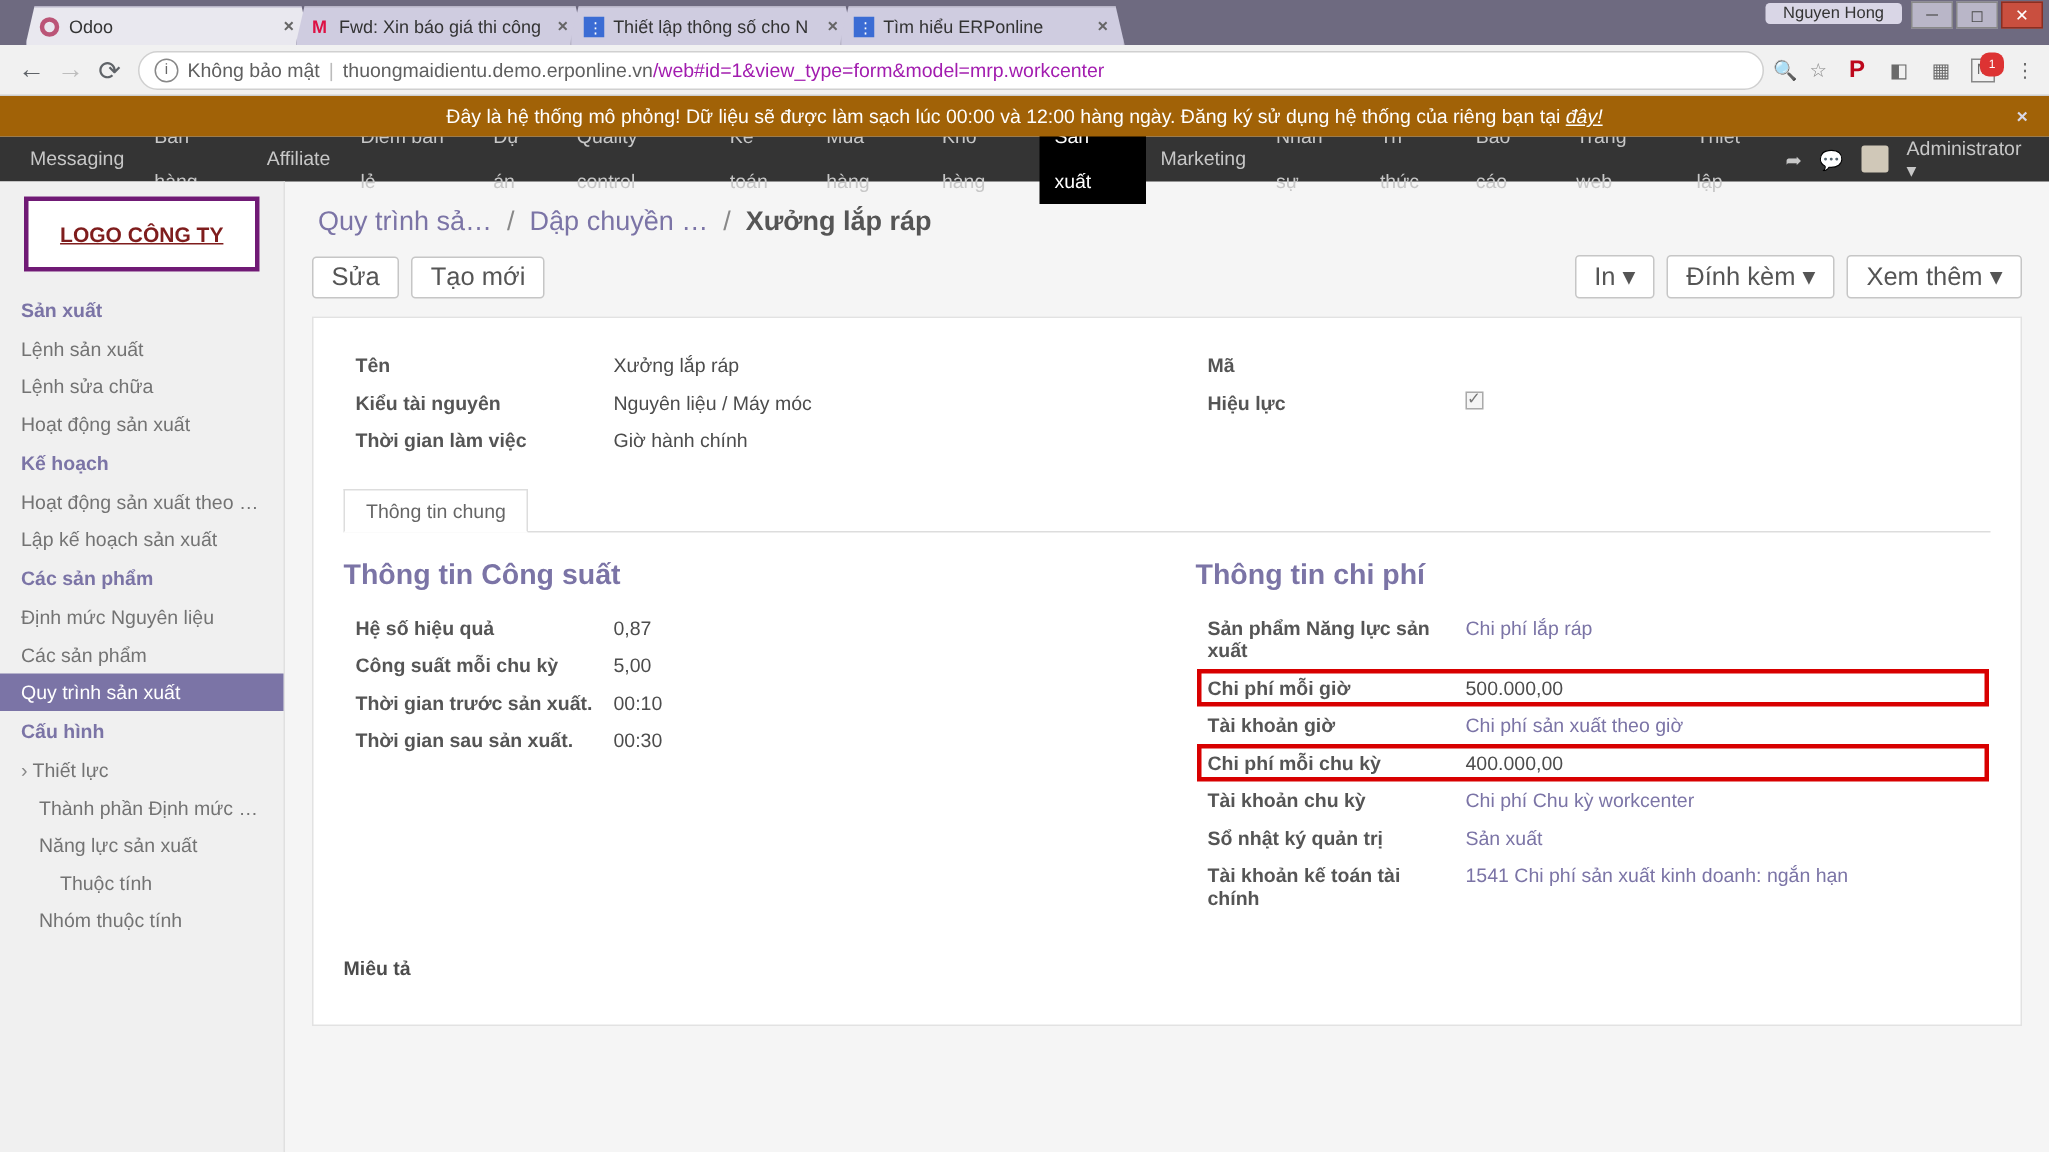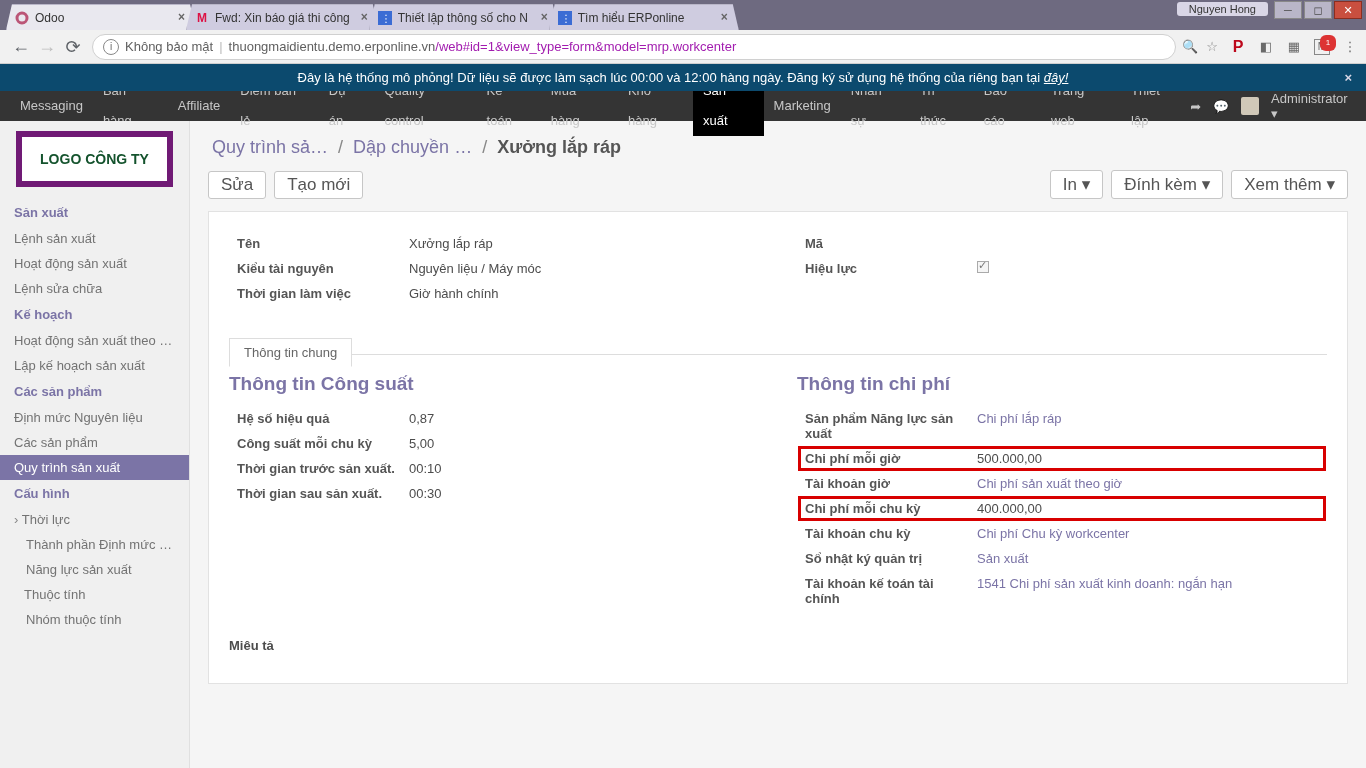--- a/index.html
+++ b/index.html
@@ -1,68 +1,68 @@
 <!DOCTYPE html>
 <html><head>
 <meta charset="utf-8">
 <style>
   *{box-sizing:border-box;margin:0;padding:0;font-family:Arial,Helvetica,sans-serif;}
   body{background:#f5f5f5;font-size:13px;color:#4c4c4c;}
   
   .chrome-top{background:#6e6a80;height:30px;display:flex;align-items:flex-end;}
-  .tabs{display:flex;align-items:flex-end;height:30px;padding-left:6px;gap:0;}
+  .tabs{display:flex;align-items:flex-end;height:30px;padding-left:17px;gap:0;}
   .tab{background:#e9e8ef;border:1px solid #b9b6c8;border-bottom:none;height:26px;display:flex;align-items:center;padding:0 28px 0 8px;margin-right:-10px;border-top-left-radius:6px;border-top-right-radius:6px;min-width:190px;max-width:200px;position:relative;font-size:12px;color:#333;clip-path:polygon(6px 0,calc(100% - 6px) 0,100% 100%,0 100%);}
   .tab.inactive{background:#cfcce0;}
   .tab .close{position:absolute;right:10px;top:5px;color:#666;font-weight:bold;}
   .tab .fav{width:14px;height:14px;margin-right:6px;display:inline-flex;align-items:center;justify-content:center;}
   .user-badge{margin-left:auto;background:#d9d6e6;color:#333;font-size:11px;padding:1px 12px;border-radius:3px;margin-right:6px;align-self:flex-start;margin-top:2px;}
   .win-btns{display:flex;gap:2px;align-self:flex-start;margin-top:1px;margin-right:4px;}
   .win-btn{width:28px;height:18px;background:#b9b6c8;border:1px solid #888;display:flex;align-items:center;justify-content:center;font-size:11px;}
   .win-btn.close{background:#c94f3f;color:#fff;border-color:#8a2e21;}
   .addr-bar{background:#f1f1f1;height:34px;display:flex;align-items:center;padding:0 8px;border-bottom:1px solid #cfcfcf;}
   .nav-arrow{width:26px;height:26px;display:flex;align-items:center;justify-content:center;color:#5f6368;font-size:18px;}
   .nav-arrow.disabled{color:#bdbdbd;}
   .omnibox{flex:1;display:flex;align-items:center;border:1px solid #d0d0d0;border-radius:14px;height:26px;padding:0 10px;margin:0 6px;background:#fff;color:#5f5f5f;font-size:13px;}
   .omnibox .info{width:16px;height:16px;border:1px solid #888;border-radius:50%;display:flex;align-items:center;justify-content:center;font-size:10px;margin-right:6px;color:#666;}
   .omnibox .path{color:#a21caf;}
   .ext-icons{display:flex;gap:12px;color:#6a6a6a;align-items:center;}
   .ext-icons span{width:16px;height:16px;display:flex;align-items:center;justify-content:center;}
   
-  .banner{background:#0c4a6e;color:#fff;text-align:center;font-size:13px;padding:6px 30px;position:relative;}
+  .banner{background:#a16207;color:#fff;text-align:center;font-size:13px;padding:6px 30px;position:relative;}
   .banner .close{position:absolute;right:14px;top:6px;color:#d9d7e6;font-weight:bold;cursor:pointer;}
   .banner a{color:#fff;text-decoration:underline;font-style:italic;}
   
   .topnav{background:#343434;color:#c7c7c7;height:30px;display:flex;align-items:center;padding:0 10px;font-size:13px;}
   .topnav .item{padding:0 10px;line-height:30px;cursor:pointer;color:#c7c7c7;}
   .topnav .item.active{background:#000;color:#fff;}
   .topnav .right{margin-left:auto;display:flex;align-items:center;gap:12px;}
   .topnav .avatar{width:18px;height:18px;background:#d0c8b8;border-radius:2px;display:inline-block;}
   
   .shell{display:flex;min-height:calc(100vh - 94px);}
   .sidebar{width:190px;background:#f0f0f0;border-right:1px solid #e0e0e0;padding-top:10px;}
-  .logo{background:#fff;margin:0 16px 12px;padding:14px 8px;text-align:center;font-weight:bold;color:#14532d;font-size:14px;border:6px solid #701a75;}
+  .logo{background:#fff;margin:0 16px 12px;padding:14px 8px;text-align:center;font-weight:bold;color:#7f1d1d;font-size:14px;border:3px solid #701a75;text-decoration:underline;}
   .side-h{color:#7b74a6;font-weight:bold;padding:6px 14px;font-size:13px;}
   .side-a{display:block;padding:5px 14px;color:#737373;font-size:13px;cursor:pointer;white-space:nowrap;overflow:hidden;text-overflow:ellipsis;}
   .side-a.sel{background:#7b74a6;color:#fff;}
   .side-a.sub::before{content:"› ";color:#888;}
   .content{flex:1;padding:0 18px 30px;}
   .breadcrumb{display:flex;align-items:flex-start;gap:10px;color:#7b74a6;font-size:18px;padding:16px 4px 8px;}
   .breadcrumb .sep{color:#888;}
   .breadcrumb .cur{color:#555;font-weight:600;}
   .actions{display:flex;gap:8px;align-items:center;padding:4px 0 12px;}
   .btn{background:#fff;border:1px solid #c6c6c6;padding:3px 12px;border-radius:3px;font-size:17px;color:#555;cursor:pointer;}
   .actions .spacer{flex:1;}
   .sheet{background:#fff;border:1px solid #e2e2e2;padding:18px 20px 30px;}
   .row2{display:flex;gap:38px;}
   .col{flex:1;}
   table.fields{width:100%;font-size:13px;}
   table.fields td{padding:4px 6px;vertical-align:top;}
   table.fields td.l{font-weight:bold;color:#555;width:170px;}
   .tab-strip{margin-top:18px;border-bottom:1px solid #ddd;}
-  .tab-strip .t{display:inline-block;background:#fff;border:1px solid #ddd;border-bottom:1px solid #fff;padding:6px 14px;position:relative;top:13px;color:#666;}
+  .tab-strip .t{display:inline-block;background:#fff;border:1px solid #ddd;border-bottom:1px solid #fff;padding:6px 14px;position:relative;top:1px;color:#666;}
   h2.section{color:#7b74a6;font-size:19px;font-weight:600;margin:18px 0 10px;}
   .link{color:#7b74a6;}
   tr.hl-wrap td.l, tr.hl-wrap td.v{position:relative;}
   tr.hl-wrap{outline:3px solid #d80000;outline-offset:-2px;}
   .chk{appearance:none;width:12px;height:12px;border:1px solid #aaa;background:#f5f5f5;display:inline-block;position:relative;}
   .chk.checked::after{content:"✓";position:absolute;left:0;top:-3px;font-size:11px;color:#777;}
 </style>
 </head>
 <body>
 
@@ -166,37 +166,37 @@
     <span><span>Administrator</span> ▾</span>
   </div>
 </div>
 
 <div class="shell">
   <div class="sidebar">
     <div class="logo">LOGO CÔNG TY</div>
 
     <div class="side-h">Sản xuất</div>
     <a class="side-a">Lệnh sản xuất</a>
+    <a class="side-a">Lệnh sửa chữa</a>
     <a class="side-a">Hoạt động sản xuất</a>
-    <a class="side-a">Lệnh sửa chữa</a>
 
     <div class="side-h">Kế hoạch</div>
     <a class="side-a">Hoạt động sản xuất theo N…</a>
     <a class="side-a">Lập kế hoạch sản xuất</a>
 
     <div class="side-h">Các sản phẩm</div>
     <a class="side-a">Định mức Nguyên liệu</a>
     <a class="side-a">Các sản phẩm</a>
     <a class="side-a sel">Quy trình sản xuất</a>
 
     <div class="side-h">Cấu hình</div>
-    <a class="side-a sub">Thời lực</a>
+    <a class="side-a sub">Thiết lực</a>
     <a class="side-a" style="padding-left:26px;">Thành phần Định mức ngu…</a>
     <a class="side-a" style="padding-left:26px;">Năng lực sản xuất</a>
-    <a class="side-a" style="padding-left:24px;">Thuộc tính</a>
+    <a class="side-a" style="padding-left:40px;">Thuộc tính</a>
     <a class="side-a" style="padding-left:26px;">Nhóm thuộc tính</a>
   </div>
 
   <div class="content">
     <div class="breadcrumb">
       <span class="link">Quy trình sả…</span>
       <span class="sep">/</span>
       <span class="link">Dập chuyền …</span>
       <span class="sep">/</span>
       <span class="cur">Xưởng lắp ráp</span>

